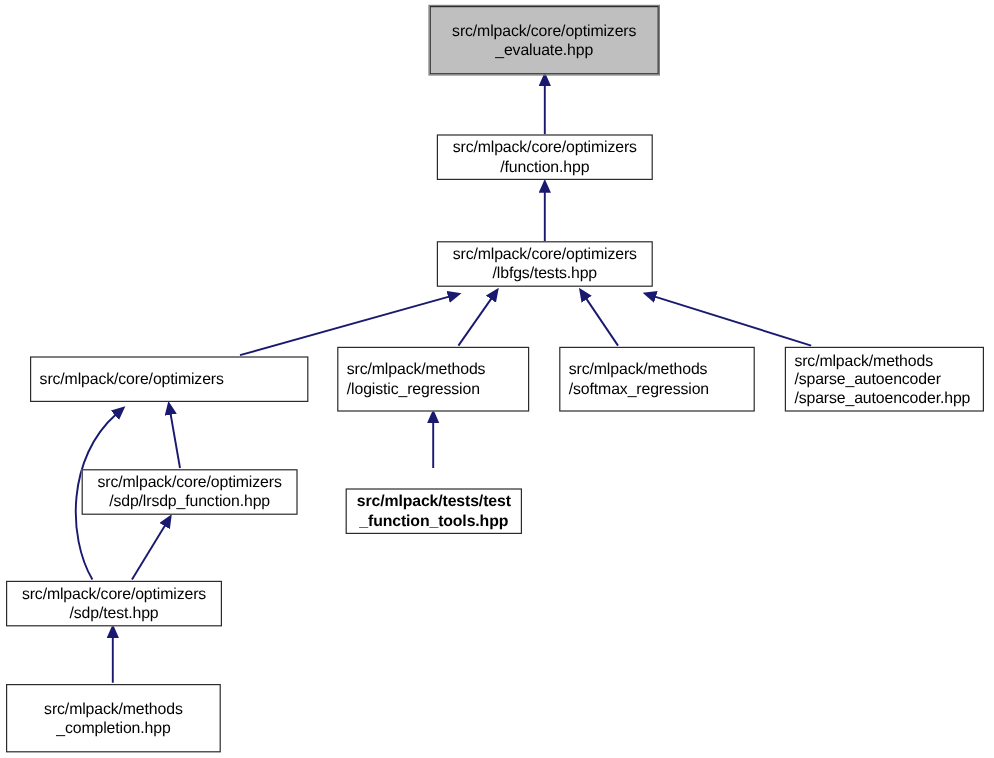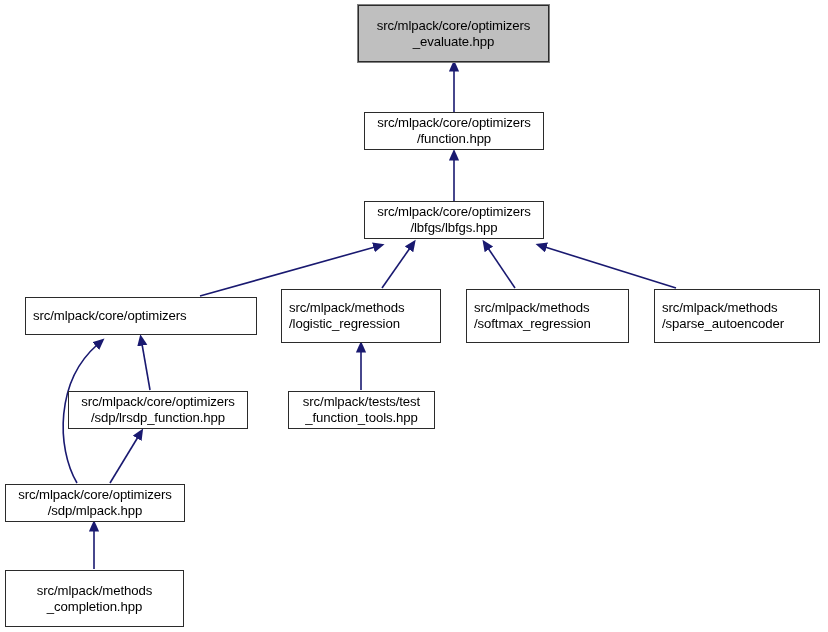--- a/index.html
+++ b/index.html
@@ -68,23 +68,23 @@
         <path d="M 150,390 L 142,344" fill="none" stroke="#191970" stroke-width="1.6" marker-end="url(#arrowhead)"></path>
         <path d="M 77,483 C 56,447 56,381 97,345" fill="none" stroke="#191970" stroke-width="1.6" marker-end="url(#arrowhead)"></path>
         <path d="M 110,483 L 138,437" fill="none" stroke="#191970" stroke-width="1.6" marker-end="url(#arrowhead)"></path>
         <path d="M 94,569 L 94,530" fill="none" stroke="#191970" stroke-width="1.6" marker-end="url(#arrowhead)"></path>
         <path d="M 361,390 L 361,351" fill="none" stroke="#191970" stroke-width="1.6" marker-end="url(#arrowhead)"></path>
       </g>
   </svg>
   <div id="node-layer">
       <div class="node-box center root" style="left: 358px; top: 5px; width: 191px; height: 57px;"><span class="node-line">src/mlpack/core/optimizers</span><span class="node-line">_evaluate.hpp</span></div>
       <div class="node-box center" style="left: 364px; top: 112px; width: 180px; height: 38px;"><span class="node-line">src/mlpack/core/optimizers</span><span class="node-line">/function.hpp</span></div>
-      <div class="node-box center" style="left: 364px; top: 201px; width: 180px; height: 38px;"><span class="node-line">src/mlpack/core/optimizers</span><span class="node-line">/lbfgs/lbfgs.hpp</span></div>
+      <div class="node-box center" style="left: 364px; top: 201px; width: 180px; height: 38px;"><span class="node-line">src/mlpack/core/optimizers</span><span class="node-line">/lbfgs/tests.hpp</span></div>
       <div class="node-box left" style="left: 25px; top: 297px; width: 232px; height: 38px;"><span class="node-line">src/mlpack/core/optimizers</span></div>
       <div class="node-box left" style="left: 281px; top: 289px; width: 160px; height: 54px;"><span class="node-line">src/mlpack/methods</span><span class="node-line">/logistic_regression</span></div>
       <div class="node-box left" style="left: 466px; top: 289px; width: 163px; height: 54px;"><span class="node-line">src/mlpack/methods</span><span class="node-line">/softmax_regression</span></div>
-      <div class="node-box left" style="left: 654px; top: 289px; width: 166px; height: 54px;"><span class="node-line">src/mlpack/methods</span><span class="node-line">/sparse_autoencoder</span></div>
+      <div class="node-box left" style="left: 654px; top: 289px; width: 166px; height: 54px;"><span class="node-line">src/mlpack/methods</span><span class="node-line">/sparse_autoencoder</span><span class="node-line">/sparse_autoencoder.hpp</span></div>
       <div class="node-box center" style="left: 68px; top: 391px; width: 180px; height: 38px;"><span class="node-line">src/mlpack/core/optimizers</span><span class="node-line">/sdp/lrsdp_function.hpp</span></div>
-      <div class="node-box center" style="left: 288px; top: 391px; width: 147px; height: 38px;"><span class="node-line">src/mlpack/tests/test</span><span class="node-line">_function_tools.hpp</span></div>
-      <div class="node-box center" style="left: 5px; top: 484px; width: 180px; height: 38px;"><span class="node-line">src/mlpack/core/optimizers</span><span class="node-line">/sdp/mlpack.hpp</span></div>
+      <div class="node-box center" style="left: 288px; top: 407px; width: 147px; height: 38px; font-weight: bold;"><span class="node-line">src/mlpack/tests/test</span><span class="node-line">_function_tools.hpp</span></div>
+      <div class="node-box center" style="left: 5px; top: 484px; width: 180px; height: 38px;"><span class="node-line">src/mlpack/core/optimizers</span><span class="node-line">/sdp/test.hpp</span></div>
       <div class="node-box center" style="left: 5px; top: 570px; width: 179px; height: 57px;"><span class="node-line">src/mlpack/methods</span><span class="node-line">_completion.hpp</span></div>
     </div>
 </div>
 
 </body></html>

